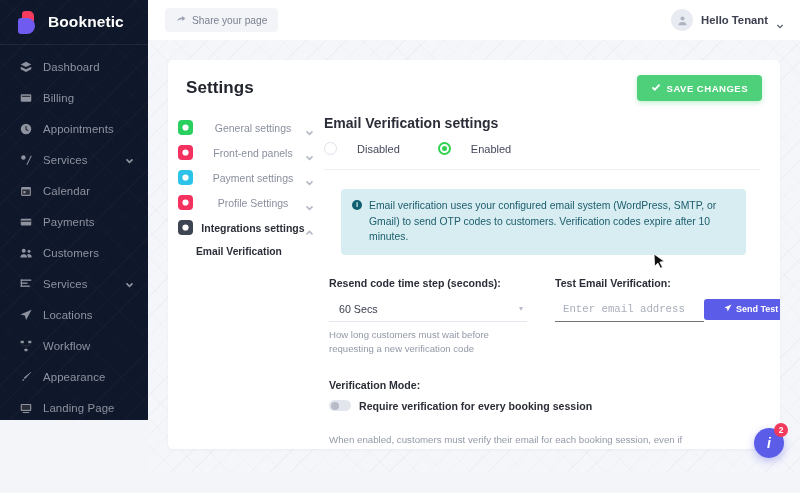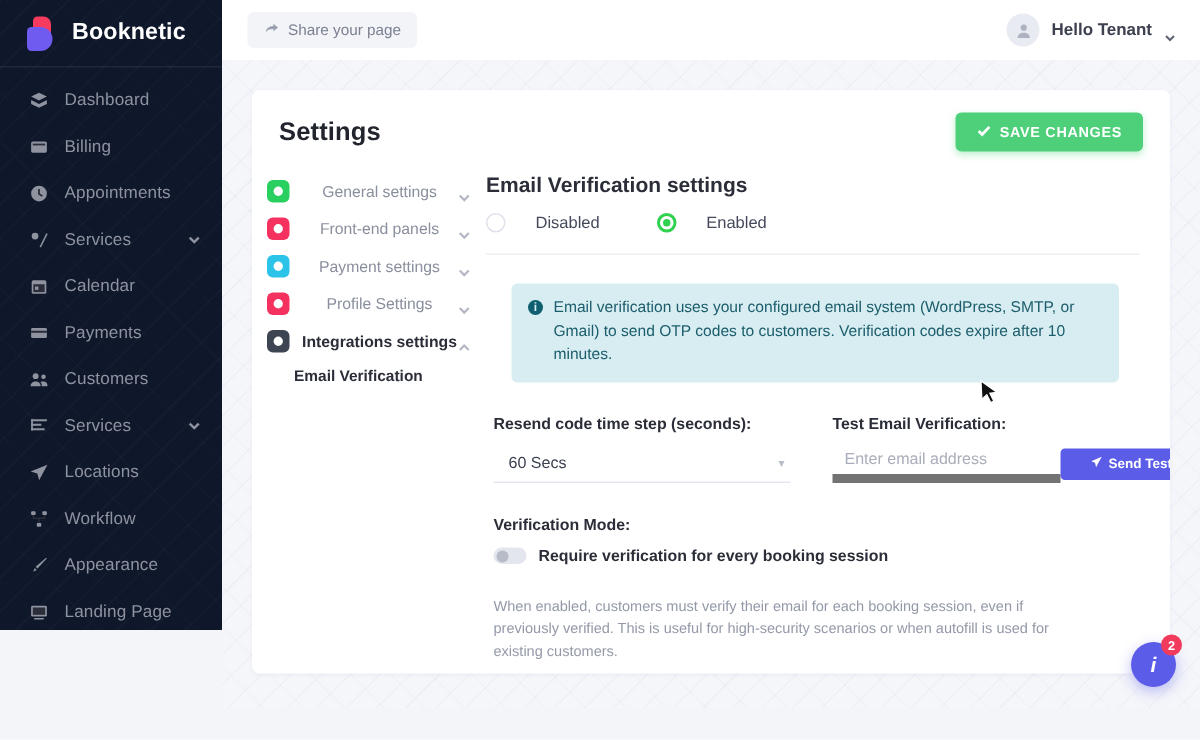--- a/index.html
+++ b/index.html
@@ -195,23 +195,23 @@
   .field-label { font-size: 10.6px; font-weight: 700; color: #2b2e38; margin-bottom: 8px; }
   .select-box {
     height: 25px; border-bottom: 1px solid #e4e7ee;
     display: flex; align-items: center; justify-content: space-between;
     font-size: 10.7px; color: #3c4050; cursor: pointer; padding: 0 4px 0 10px;
   }
   .select-caret { color: #b9bdc9; font-size: 8px; }
   .field-hint { font-size: 9.6px; color: #9399a8; line-height: 1.5; margin-top: 6px; }
   .input-row { display: flex; align-items: center; gap: 0; }
   .email-input {
-    flex: 1; height: 25px; border: none; border-bottom: 6px solid #737373;
+    flex: 1; height: 25px; border: none; border-bottom: 1px solid #737373;
     font-size: 10.7px; color: #3c4050; padding: 0 6px 0 8px; outline: none;
-    background: transparent; font-family: Liberation Sans, sans-serif;
+    background: transparent; font-family: Liberation Mono, monospace;
   }
   .email-input::placeholder { color: #a9aeba; }
   .send-btn {
     background: #5b5ce8; color: #fff; border: none; border-radius: 3px;
     height: 21px; padding: 0 20px; font-size: 9px; font-weight: 700;
     display: inline-flex; align-items: center; gap: 4px; cursor: pointer;
     white-space: nowrap;
   }
   .send-btn svg { width: 8px; height: 8px; fill: #fff; }
 
@@ -526,20 +526,21 @@
           </div>
 
           <div class="fields-grid">
 
             <div class="field-col">
               <div class="field-label">Resend code time step (seconds):</div>
               <div class="select-box">
                 <span>60 Secs</span>
                 <span class="select-caret">▾</span>
               </div>
+              <div class="field-hint">How long customers must wait before requesting a new verification code</div>
             </div>
 
             <div class="field-col">
               <div class="field-label">Test Email Verification:</div>
               <div class="input-row">
                 <input class="email-input" type="text" placeholder="Enter email address" style="">
                 <button class="send-btn">
                   <span>
                     <svg viewBox="0 0 16 16">
                         <path d="M15 1L1 7l5 2 1.5 6L10 10l5-9z"></path>

